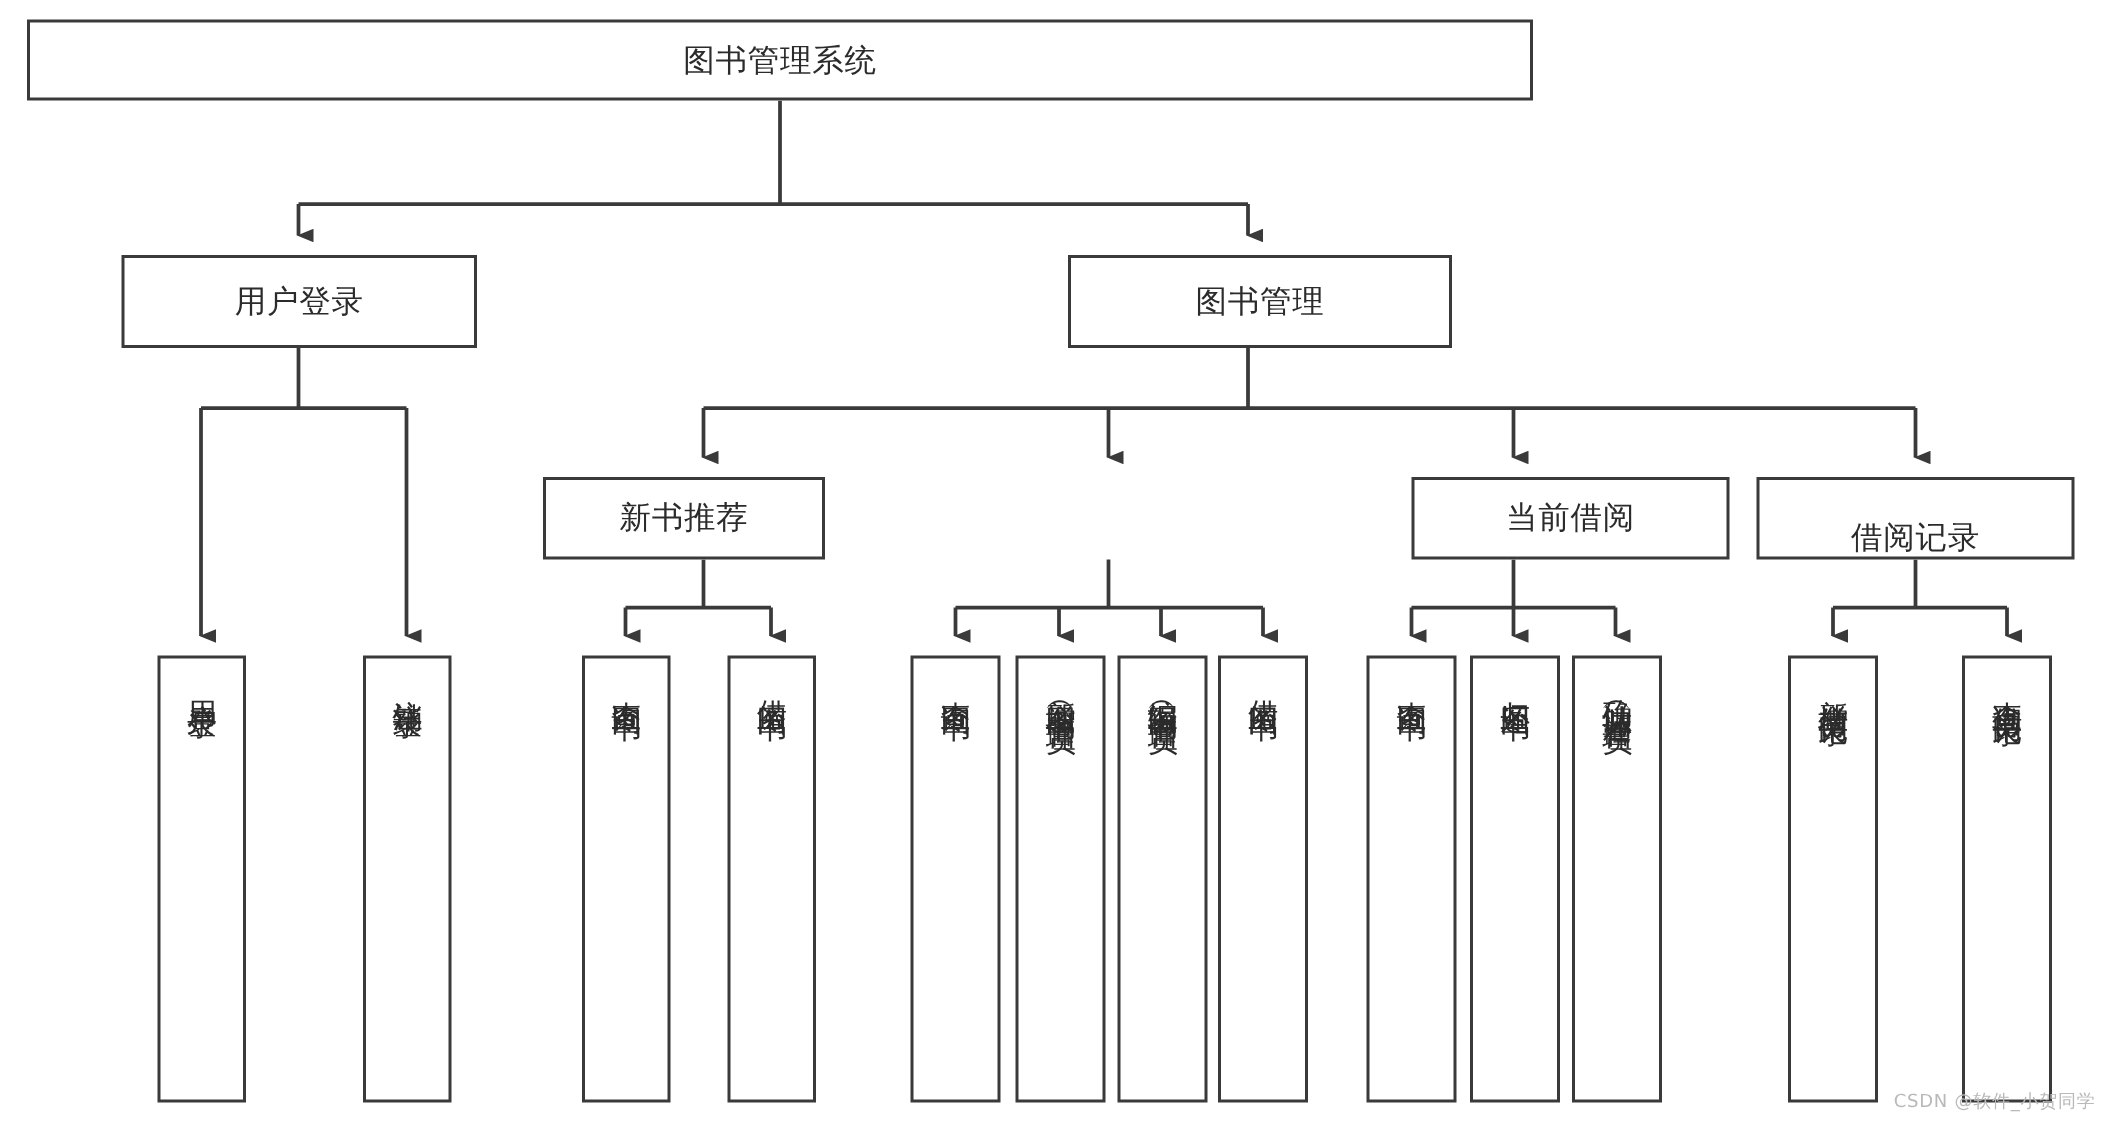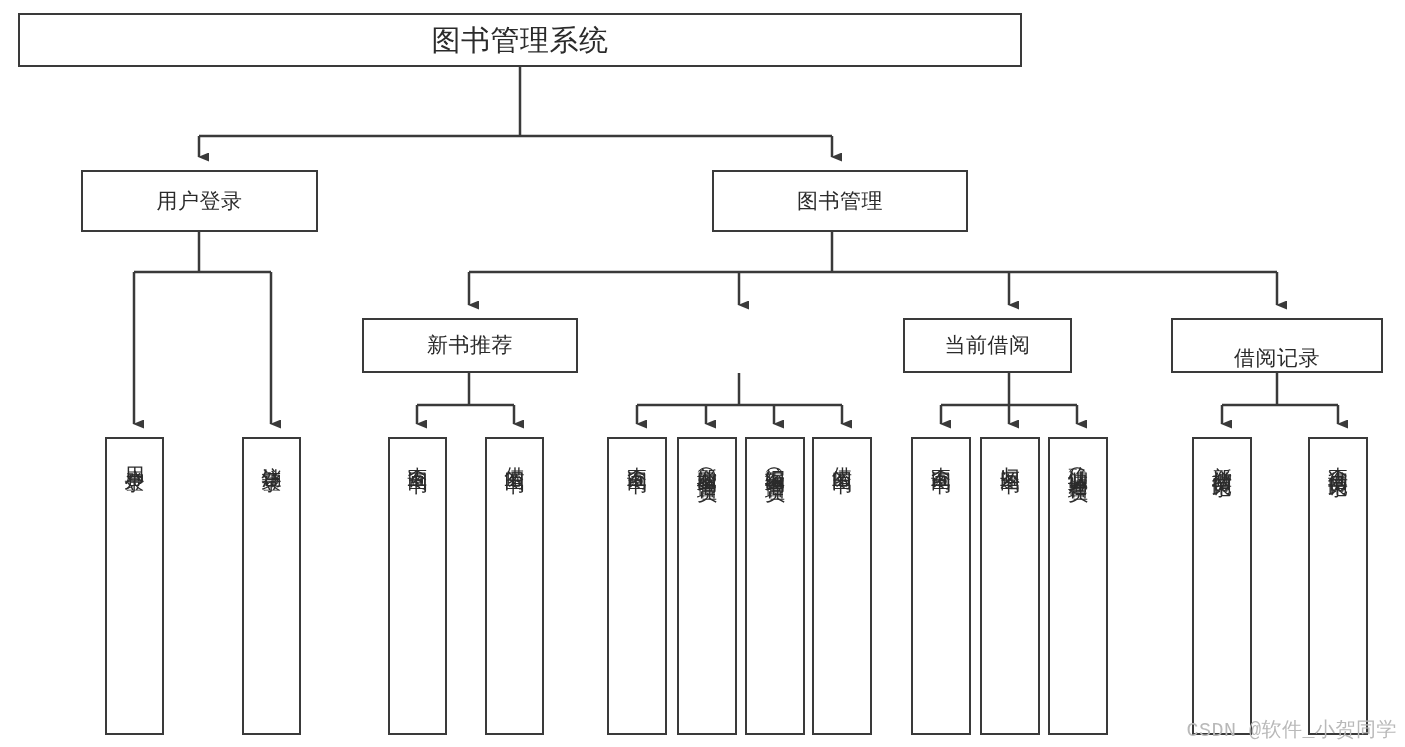--- a/index.html
+++ b/index.html
@@ -42,47 +42,46 @@
     line-height: 1.18;
     letter-spacing: 0.5px;
     color: #2b2b2b;
     white-space: nowrap;
   }
   
   .node.horiz .node-label {
     font-size: 21px;
   }
   .node.root .node-label {
-    font-size: 29px;
+    font-size: 21px;
   }
   
   .node.vert {
     align-items: flex-start;
     justify-content: center;
     padding-top: 12px;
   }
   .node.vert .node-label {
     writing-mode: vertical-rl;
     text-orientation: upright;
     font-size: 20px;
     line-height: 1.06;
     letter-spacing: 2.5px;
     white-space: nowrap;
     -webkit-text-orientation: upright;
   }
   #watermark {
     position: absolute;
     right: 8px;
     bottom: 4px;
-    font-size: 20px;
+    font-size: 12px;
     color: #b9b9b9;
     letter-spacing: 0.5px;
     white-space: nowrap;
     user-select: none;
-    font-family: Liberation Mono, monospace;
   }
 </style>
 </head>
 <body>
 
 <div id="diagram-root">
 
   <svg id="edges-layer" viewBox="0 0 1405 747" width="1405" height="747" xmlns="http://www.w3.org/2000/svg">
     <defs>
       <marker id="arrowhead" markerWidth="9" markerHeight="11" refX="4.5" refY="10" orient="auto" markerUnits="userSpaceOnUse">
@@ -137,24 +136,24 @@
     <span class="node-label">图书管理系统</span>
   </div>
 
   <div class="node horiz" style="left:81px; top:170px; width:237px; height:62px;">
     <span class="node-label">用户登录</span>
   </div>
   <div class="node horiz" style="left:712px; top:170px; width:256px; height:62px;">
     <span class="node-label">图书管理</span>
   </div>
 
-  <div class="node horiz" style="left:362px; top:318px; width:216px; height:55px;">
+  <div class="node horiz" style="left:362px; top:318px; width:188px; height:55px;">
     <span class="node-label">新书推荐</span>
   </div>
-  <div class="node horiz" style="left:903px; top:318px; width:169px; height:55px;">
+  <div class="node horiz" style="left:941px; top:318px; width:212px; height:55px;">
     <span class="node-label">当前借阅</span>
   </div>
   <div class="node horiz" style="left:1171px; top:318px; width:212px; height:55px;align-items:flex-end;">
     <span class="node-label">借阅记录</span>
   </div>
 
   <div class="node vert" style="left:105px; top:437px; width:59px; height:298px;">
     <span class="node-label">用户登录</span>
   </div>
   <div class="node vert" style="left:242px; top:437px; width:59px; height:298px;">

